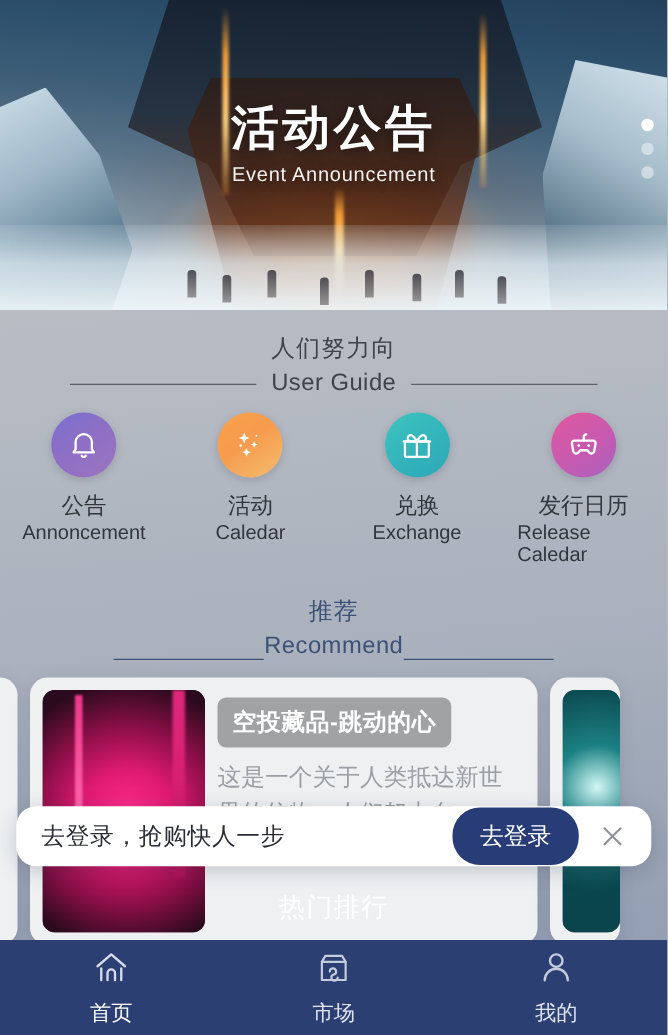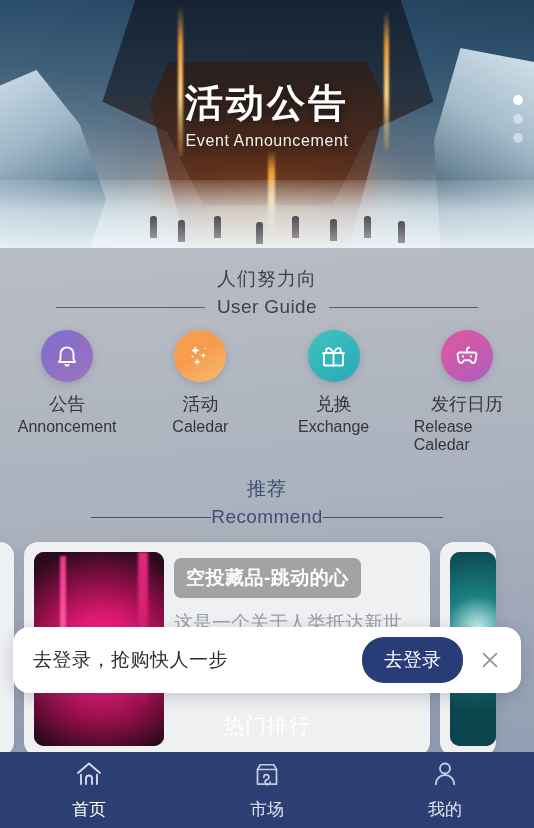--- a/index.html
+++ b/index.html
@@ -115,21 +115,21 @@
   .gi-c2 { background:linear-gradient(145deg,#f7a24a 0%,#f79b4e 45%,#f4bd6e 100%); }
   .gi-c3 { background:linear-gradient(145deg,#3fc3bd 0%,#33b4bb 55%,#2ea7b8 100%); }
   .gi-c4 { background:linear-gradient(145deg,#e0589c 0%,#c75ab0 55%,#a861c0 100%); }
   .gi-cn { margin-top:10px; font-size:18px; color:#31363d; }
   .gi-en { margin-top:2px; font-size:16px; color:#31363d; }
 
   
   .rec-head { margin-top:22px; }
   .rec-head .sh-cn, .rec-head .sh-en { color:#3c5176; }
   .rec-head .sh-line { background:#3c5176; max-width:120px; }
-  .rec-head .sh-row { gap:0; padding:0 26px; }
+  .rec-head .sh-row { gap:0; padding:0 26px;align-items:flex-end; }
 
   
   .carousel {
     position:relative;
     margin-top:14px;
     height:230px;
     display:flex; align-items:flex-start; gap:10px;
     padding-left:-20px;
   }
   .card {
@@ -184,21 +184,21 @@
     overflow:hidden;
   }
 
   
   .hot-head { position:absolute; left:0; right:0; bottom:88px; text-align:center; }
   .hot-cn { font-size:21px; color:#ffffff; letter-spacing:1px; }
 
   
   .login-banner {
     position:absolute; left:13px; right:13px; bottom:135px;
-    height:66px;
+    height:48px;
     background:#ffffff;
     border-radius:16px;
     box-shadow:0 4px 16px rgba(40,50,70,.22);
     display:flex; align-items:center;
     padding:0 14px 0 20px;
     gap:10px;
     z-index:30;
   }
   .lb-text { flex:1; font-size:19px; color:#2a2d33; letter-spacing:.5px; }
   .lb-btn {

